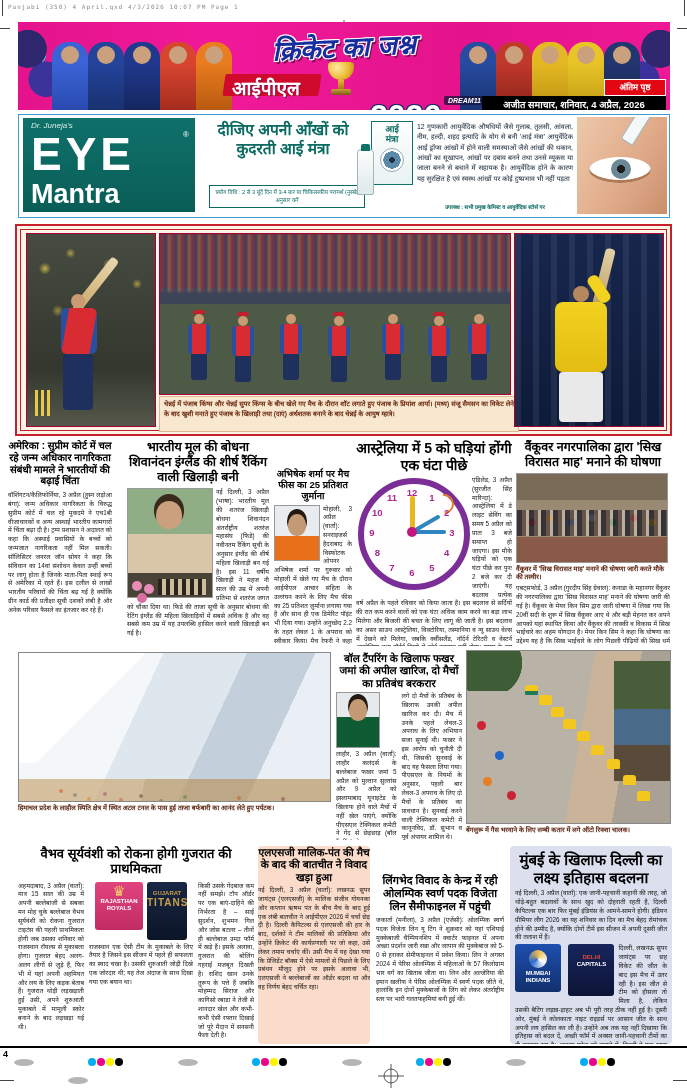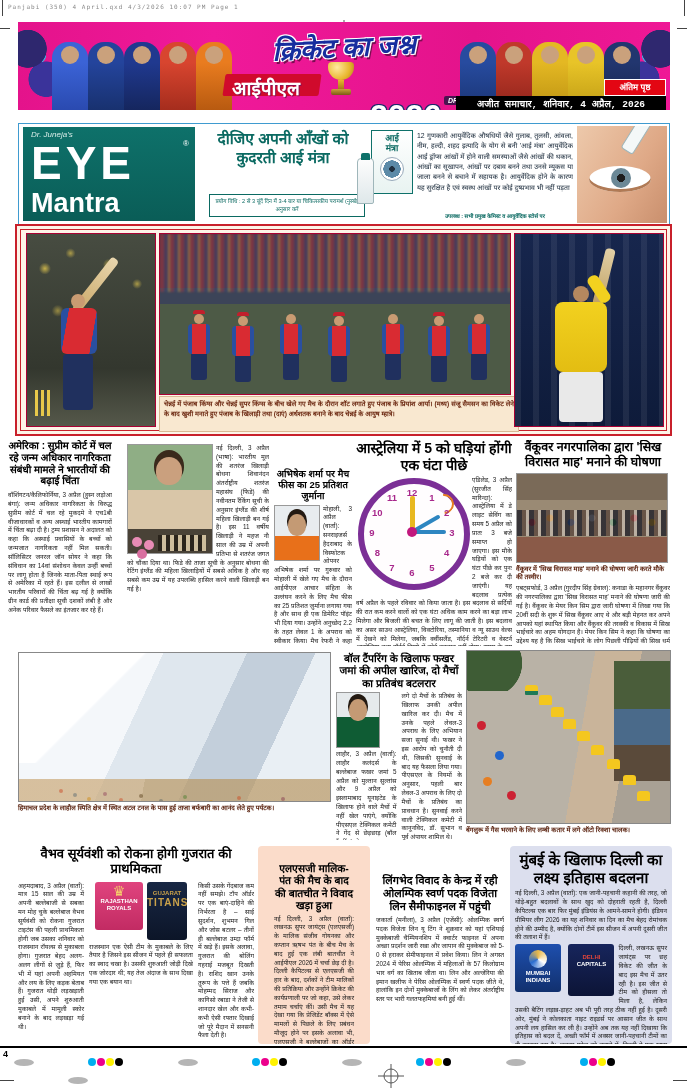--- a/index.html
+++ b/index.html
@@ -111,24 +111,24 @@
     <div class="abs" style="left:206px;top:52px;width:96px;height:22px;background:#d00a2c;transform:skewX(-8deg);border-radius:2px;"></div>
     <div class="abs b-ipl" style="left:214px;top:53px;">आईपीएल</div>
     <div class="abs" style="left:310px;top:40px;">
       <div class="trophy-bowl"></div>
       <div class="trophy-stem"></div>
       <div class="trophy-base"></div>
     </div>
     <div class="abs b-year" style="left:352px;top:44px;">2026</div>
     <div class="abs b-sponsor" style="left:426px;top:74px;">DREAM11</div>
     <div class="abs b-last" style="right:4px;top:57px;width:60px;height:15px;">अंतिम पृष्ठ</div>
-    <div class="abs b-date" style="right:4px;top:74px;width:210px;height:17px;font-family:Liberation Mono, monospace;">अजीत समाचार, शनिवार, 4 अप्रैल, 2026</div>
-  </div>
-
-  <div class="abs ad" style="left:18px;top:123px;width:650px;height:102px;">
+    <div class="abs b-date" style="right:4px;top:74px;width:184px;height:17px;">अजीत समाचार, शनिवार, 4 अप्रैल, 2026</div>
+  </div>
+
+  <div class="abs ad" style="left:18px;top:114px;width:650px;height:102px;">
     <div class="abs ad-teal" style="left:4px;top:3px;width:172px;height:94px;">
       <div class="abs ad-drj" style="left:8px;top:3px;">Dr. Juneja's</div>
       <div class="abs ad-eye" style="left:8px;top:13px;">EYE</div>
       <div class="abs" style="right:6px;top:12px;color:#fff;font-size:8px;">®</div>
       <div class="abs ad-mantra" style="left:8px;bottom:4px;">Mantra</div>
     </div>
     <div class="abs ad-head" style="left:184px;top:5px;width:160px;">दीजिए अपनी आँखों को कुदरती आई मंत्रा</div>
     <div class="abs ad-usage" style="left:190px;top:70px;width:150px;">प्रयोग विधि : 2 से 3 बूंदें दिन में 3-4 बार या चिकित्सकीय परामर्श (नुस्खे) अनुसार करें</div>
 
     <div class="abs" style="left:352px;top:6px;width:40px;height:62px;border:1px solid #0e716a;background:linear-gradient(#ffffff,#e8f3f1);">
@@ -220,20 +220,21 @@
       <div style="position:absolute;left:44px;top:138px;width:44px;height:50px;background:#e9e9e9;border-radius:4px;"></div>
     </div>
   </div>
 
   <div class="abs" style="left:8px;top:440px;width:104px;height:206px;overflow:hidden;">
     <div class="headline h-sm">अमेरिका : सुप्रीम कोर्ट में चल रहे जन्म अधिकार नागरिकता संबंधी मामले ने भारतीयों की बढ़ाई चिंता</div>
     <div class="bodytext" style="margin-top:4px;">वॉशिंगटन/कैलिफोर्निया, 3 अप्रैल (हुस्न लड़ोआ बंगा): जन्म अधिकार नागरिकता के विरुद्ध सुप्रीम कोर्ट में चल रहे मुकदमे ने एच1बी वीजाधारकों व अन्य अस्थाई भारतीय कामगारों में चिंता बढ़ा दी है। ट्रम्प प्रशासन ने अदालत को कहा कि अस्थाई प्रवासियों के बच्चों को जन्मजात नागरिकता नहीं मिल सकती। सॉलिसिटर जनरल जॉन सोयर ने कहा कि संविधान का 14वां संशोधन केवल उन्हीं बच्चों पर लागू होता है जिनके माता-पिता स्थाई रूप से अमेरिका में रहते हैं। इस दलील से लाखों भारतीय परिवारों की चिंता बढ़ गई है क्योंकि ग्रीन कार्ड की प्रतीक्षा सूची दशकों लंबी है और अनेक परिवार फैसले का इंतजार कर रहे हैं।</div>
   </div>
 
   <div class="abs" style="left:127px;top:440px;width:142px;height:206px;overflow:hidden;">
+    <div class="headline h-md">भारतीय मूल की बोधना शिवानंदन इंग्लैंड की शीर्ष रैंकिंग वाली खिलाड़ी बनी</div>
     <div style="margin-top:4px;">
       <div class="portrait" style="width:84px;height:108px;background:
            linear-gradient(#8fae85 0 42%,#d9c6a8 42% 78%,#494237 78% 100%);position:relative;float:left;">
         <div style="position:absolute;left:28px;top:12px;width:26px;height:28px;border-radius:50% 50% 45% 45%;background:#caa07e;box-shadow:0 -5px 0 2px #3a2a1c;"></div>
         <div style="position:absolute;left:4px;bottom:6px;width:10px;height:10px;border-radius:50%;background:#e88bb5;box-shadow:12px 3px 0 #e88bb5,5px 12px 0 #d96fa0;"></div>
         <div style="position:absolute;left:30px;bottom:2px;width:48px;height:16px;background:repeating-linear-gradient(90deg,#2a241c 0 4px,#cdbd9d 4px 8px);"></div>
       </div>
       <div class="bodytext">नई दिल्ली, 3 अप्रैल (भाषा): भारतीय मूल की शतरंज खिलाड़ी बोधना शिवानंदन अंतर्राष्ट्रीय शतरंज महासंघ (फिडे) की नवीनतम रैंकिंग सूची के अनुसार इंग्लैंड की शीर्ष महिला खिलाड़ी बन गई है। इस 11 वर्षीय खिलाड़ी ने महज नौ साल की उम्र में अपनी प्रतिभा से शतरंज जगत को चौंका दिया था। फिडे की ताजा सूची के अनुसार बोधना की रेटिंग इंग्लैंड की महिला खिलाड़ियों में सबसे अधिक है और वह सबसे कम उम्र में यह उपलब्धि हासिल करने वाली खिलाड़ी बन गई है।</div>
     </div>
   </div>
@@ -299,21 +300,21 @@
       <div style="position:absolute;left:40px;bottom:8px;width:4px;height:4px;border-radius:50%;background:#d33;
            box-shadow:14px 4px 0 #2a6cb0,28px 8px 0 #e6a117,44px 3px 0 #7a2a8a,60px 9px 0 #d33,80px 5px 0 #222,
                       100px 10px 0 #2a6cb0,124px 6px 0 #0a8a4a,150px 11px 0 #e6a117,178px 7px 0 #d33,
                       200px 12px 0 #26c,222px 8px 0 #7a2a8a,244px 12px 0 #e05510;"></div>
       <div style="position:absolute;left:0;bottom:0;width:100%;height:22px;background:linear-gradient(100deg,#caa877 0 40%,#b99762 40%);opacity:.7;"></div>
     </div>
     <div class="caption" style="margin-top:2px;width:311px;">हिमाचल प्रदेश के लाहौल स्पिति क्षेत्र में स्थित अटल टनल के पास हुई ताजा बर्फबारी का आनंद लेते हुए पर्यटक।</div>
   </div>
 
   <div class="abs" style="left:336px;top:652px;width:126px;height:188px;overflow:hidden;">
-    <div class="headline" style="font-size:10.5px;">बॉल टैंपरिंग के खिलाफ फखर जमां की अपील खारिज, दो मैचों का प्रतिबंध बटलरार</div>
+    <div class="headline" style="font-size:10.5px;">बॉल टैंपरिंग के खिलाफ फखर जमां की अपील खारिज, दो मैचों का प्रतिबंध बरकरार</div>
     <div style="margin-top:3px;column-count:2;column-gap:5px;">
       <div class="portrait" style="width:42px;height:54px;background:linear-gradient(#e6eaec 0 45%,#0f5c34 45%);position:relative;">
         <div style="position:absolute;left:12px;top:6px;width:18px;height:22px;border-radius:50% 50% 46% 46%;background:#c49a74;box-shadow:0 -4px 0 1px #241a12;"></div>
       </div>
       <div class="bodytext">लाहौर, 3 अप्रैल (वार्ता): लाहौर कलंदर्स के बल्लेबाज फखर जमां 5 अप्रैल को मुल्तान सुल्तांस और 9 अप्रैल को इस्लामाबाद यूनाइटेड के खिलाफ होने वाले मैचों में नहीं खेल पाएंगे, क्योंकि पीएसएल टेक्निकल कमेटी ने गेंद से छेड़छाड़ (बॉल टैंपरिंग) के कारण उन पर लगे दो मैचों के प्रतिबंध के खिलाफ उनकी अपील खारिज कर दी। मैच में उनके पहले लेवल-3 अपराध के लिए अभियान सजा सुनाई थी। फखर ने इस आरोप को चुनौती दी थी, जिसकी सुनवाई के बाद यह फैसला लिया गया। पीएसएल के नियमों के अनुसार, पहली बार लेवल-3 अपराध के लिए दो मैचों के प्रतिबंध का प्रावधान है। सुनवाई करने वाली टेक्निकल कमेटी में कानूनविद, डॉ. सुभान व पूर्व अंपायर शामिल थे।</div>
     </div>
   </div>
 
   <div class="abs" style="left:466px;top:650px;width:205px;">
     <div style="width:203px;height:172px;border:1px solid #888;position:relative;overflow:hidden;background:
@@ -343,21 +344,21 @@
             <div style="color:#c9a14a;">GUJARAT</div>
             <div style="color:#c9a14a;font-size:10px;letter-spacing:1px;">TITANS</div>
           </div>
         </div>
         <div class="bodytext" style="margin-top:3px;">राजस्थान एक ऐसी टीम के मुकाबले के लिए तैयार है जिसने इस सीजन में पहले ही सफलता का स्वाद चखा है। उसकी शुरुआती जोड़ी दिखे एक जोरदार थी; यह तेज अंदाज के साथ दिखा गया एक बयान था।</div>
       </div>
       <div class="bodytext" style="flex:1;">किसी उसके गेंदबाज कम नहीं समझे। टॉप ऑर्डर पर एक बाएं-दाहिने की निर्भरता है – साई सुदर्शन, शुभमन गिल और जोस बटलर – तीनों ही बल्लेबाज उम्दा फॉर्म में खड़े हैं। इसके अलावा, गुजरात की बोलिंग गहराई मजबूत दिखती है। राशिद खान उनके तुरूप के पत्ते हैं जबकि मोहम्मद सिराज और कागिसो रबाडा ने तेजी से शानदार खेल और कभी-कभी ऐसी रफ्तार दिखाई जो पूरे मैदान में सनसनी फैला देती है।</div>
     </div>
   </div>
 
-  <div class="abs colbox" style="left:258px;top:846px;width:112px;height:198px;background:#fbdcca;padding:16px;box-sizing:border-box;overflow:hidden;">
+  <div class="abs colbox" style="left:258px;top:846px;width:112px;height:198px;background:#fbdcca;padding:0;box-sizing:border-box;overflow:hidden;">
     <div class="headline" style="font-size:10.5px;">एलएसजी मालिक-पंत की मैच के बाद की बातचीत ने विवाद खड़ा हुआ</div>
     <div class="bodytext" style="margin-top:3px;">नई दिल्ली, 3 अप्रैल (वार्ता): लखनऊ सुपर जायंट्स (एलएसजी) के मालिक संजीव गोयनका और कप्तान ऋषभ पंत के बीच मैच के बाद हुई एक लंबी बातचीत ने आईपीएल 2026 में चर्चा छेड़ दी है। दिल्ली कैपिटल्स से एलएसजी की हार के बाद, दर्शकों ने टीम मालिकों की प्रतिक्रिया और उन्होंने क्रिकेट की कार्यप्रणाली पर जो कहा, उसे लेकर तमाम चर्चाएं कीं। उसी मैच में यह देखा गया कि प्रेजिडेंट बॉक्स में ऐसे मामलों से पिछले के लिए प्रबंधन मौजूद होने पर इसके अलावा भी, एलएसजी ने बल्लेबाजों का ऑर्डर बदला था और वह निर्णय बेहद चर्चित रहा।</div>
   </div>
 
   <div class="abs" style="left:376px;top:846px;width:128px;height:198px;overflow:hidden;">
     <div class="headline" style="font-size:11px;margin-top:28px;">लिंगभेद विवाद के केन्द्र में रही ओलम्पिक स्वर्ण पदक विजेता लिन सैमीफाइनल में पहुंची</div>
     <div class="bodytext" style="margin-top:3px;">जकार्ता (मनीला), 3 अप्रैल (एजेंसी): ओलम्पिक स्वर्ण पदक विजेता लिन यू टिंग ने शुक्रवार को यहां एशियाई मुक्केबाजी चैम्पियनशिप में क्वार्टर फाइनल में अपना अच्छा प्रदर्शन जारी रखा और जापान की मुक्केबाज को 5-0 से हराकर सेमीफाइनल में प्रवेश किया। लिन ने अगस्त 2024 में पेरिस ओलम्पिक में महिलाओं के 57 किलोग्राम भार वर्ग का खिताब जीता था। लिन और अल्जेरिया की इमान खलीफ ने पेरिस ओलम्पिक में स्वर्ण पदक जीते थे, हालांकि इन दोनों मुक्केबाजों के लिंग को लेकर अंतर्राष्ट्रीय स्तर पर भारी गलतफहमियां बनी हुई थीं।</div>
   </div>
 
   <div class="abs colbox" style="left:510px;top:846px;width:162px;height:198px;background:#dcdfee;padding:5px;box-sizing:border-box;overflow:hidden;">

